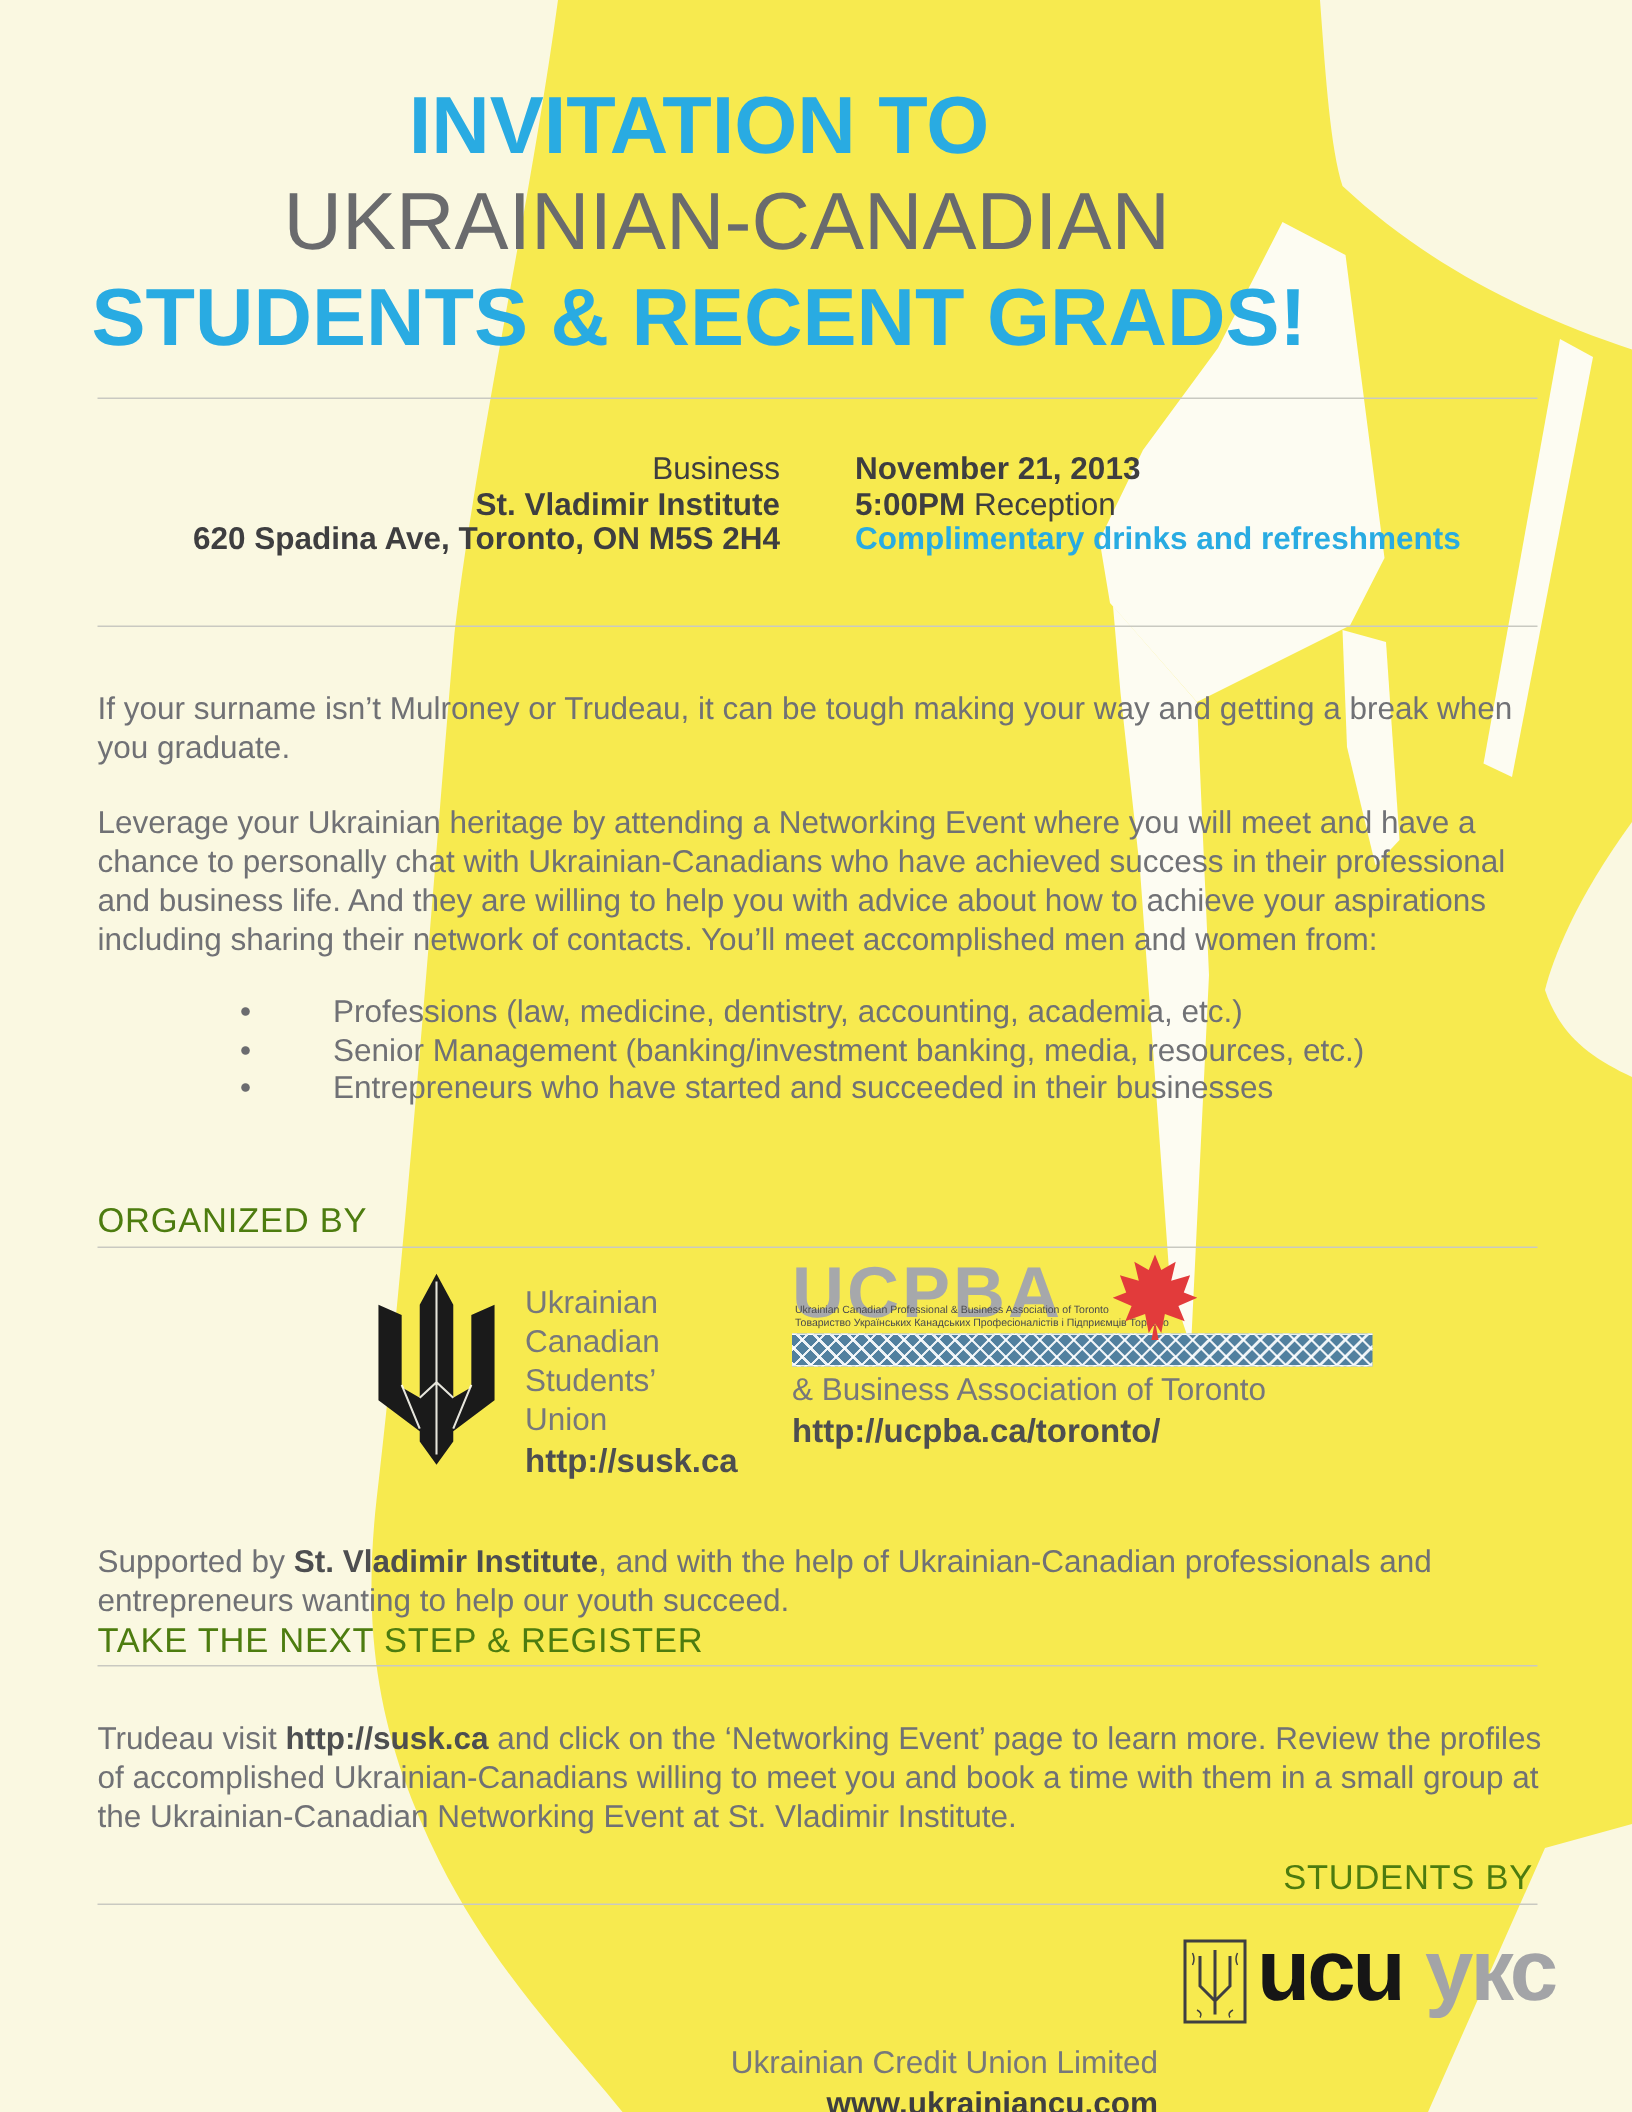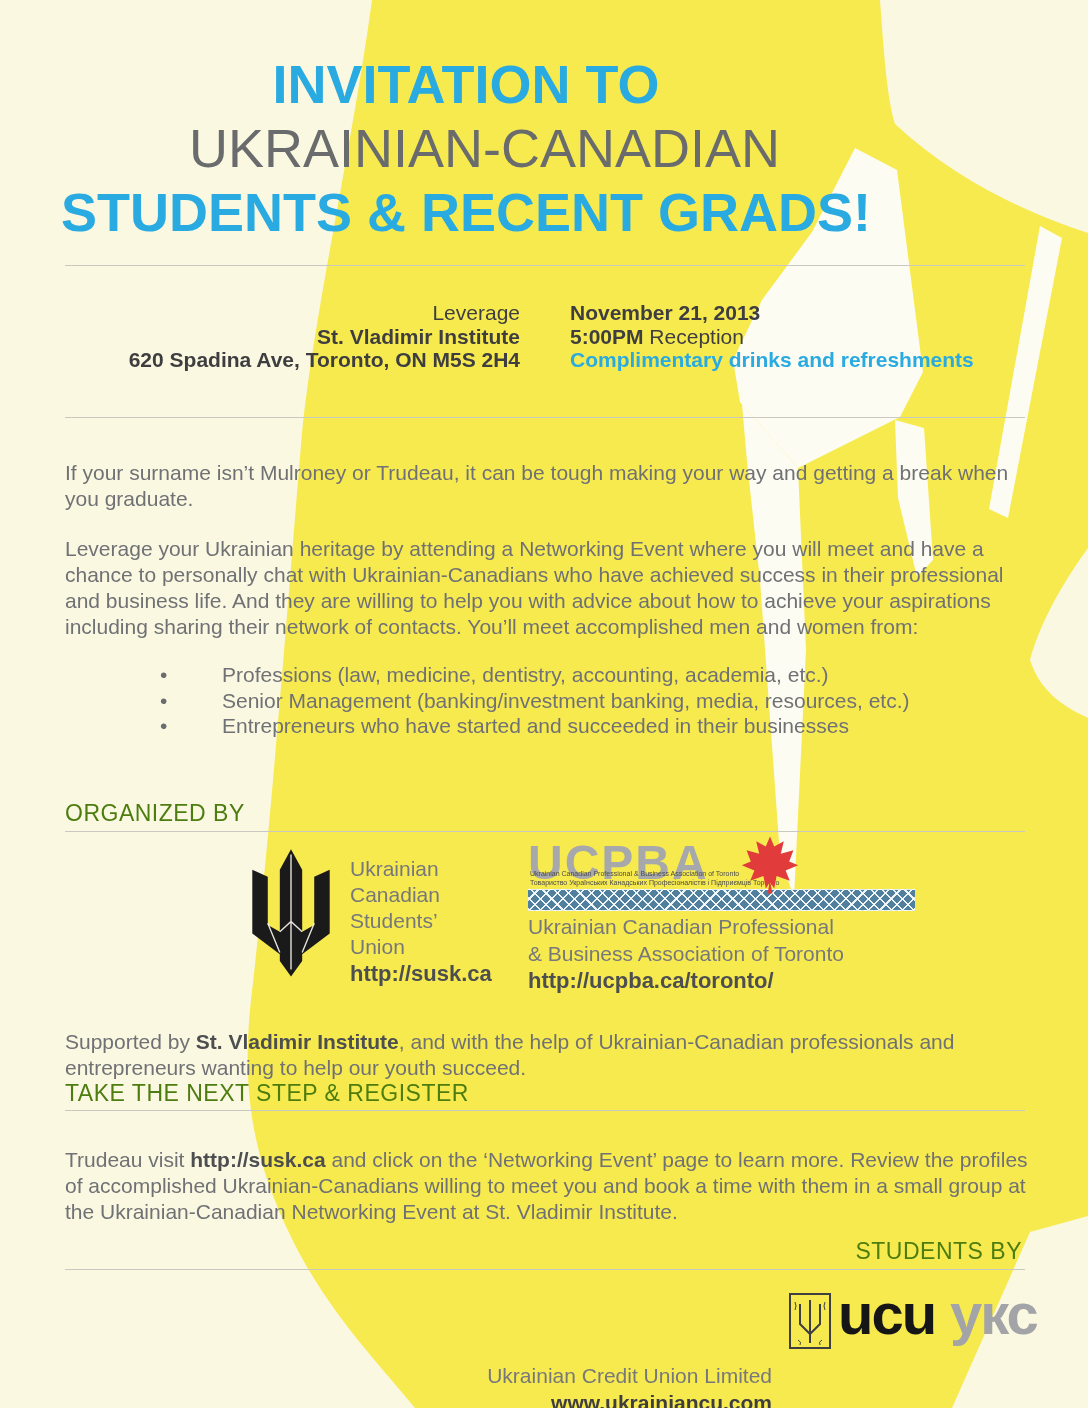--- a/index.html
+++ b/index.html
@@ -87,21 +87,21 @@
 
   <div class="title">
     <div class="t-blue">INVITATION TO</div>
     <div class="t-gray">UKRAINIAN-CANADIAN</div>
     <div class="t-blue">STUDENTS &amp; RECENT GRADS!</div>
   </div>
 
   <div class="rule" id="rule1"></div>
 
   <div class="info-left">
-    <div>Leverage</div>
+    <div>Business</div>
     <div class="b">St. Vladimir Institute</div>
     <div class="b">620 Spadina Ave, Toronto, ON M5S 2H4</div>
   </div>
   <div class="info-right">
     <div class="b">November 21, 2013</div>
     <div><span class="b">5:00PM</span><span> Reception</span></div>
     <div class="perks">Complimentary drinks and refreshments</div>
   </div>
 
   <div class="rule" id="rule2"></div>
@@ -139,21 +139,20 @@
     <div class="ucpba-tiny" id="tiny2">Товариство Українських Канадських Професіоналістів і Підприємців Торонто</div>
     <div id="ucpba-band"></div>
     <div id="maple-leaf">
       <svg width="92" height="60" viewBox="0 0 100 100" aria-hidden="true">
         <path fill="#E23B3B" d="M50,4 L57,21 L73,12 L68,33 L89,27 L82,46 L97,52 L76,61 L83,78
           L61,70 L57,91 L50,80 L43,91 L39,70 L17,78 L24,61 L3,52 L18,46 L11,27 L32,33 L27,12 L43,21 Z"></path>
         <path fill="#E23B3B" d="M50,78 L54,99 L46,99 Z"></path>
       </svg>
     </div>
     <div id="ucpba-names">
-      <div>Ukrainian Canadian Professional</div>
       <div>&amp; Business Association of Toronto</div>
       <div id="ucpba-url">http://ucpba.ca/toronto/</div>
     </div>
   </div>
 
   <p class="para" id="supported"><span>Supported by </span><span class="bold-dark">St. Vladimir Institute</span><span>, and with the help of Ukrainian-Canadian professionals and entrepreneurs wanting to help our youth succeed.</span></p>
 
   <div class="sec-heading" id="register-heading">TAKE THE NEXT STEP &amp; REGISTER</div>
   <div class="rule" id="rule4"></div>
   <p class="para" id="register-para"><span>Trudeau visit </span><span class="bold-dark">http://susk.ca</span><span> and click on the ‘Networking Event’ page to learn more. Review the profiles of accomplished Ukrainian-Canadians willing to meet you and book a time with them in a small group at the Ukrainian-Canadian Networking Event at St. Vladimir Institute.</span></p>

